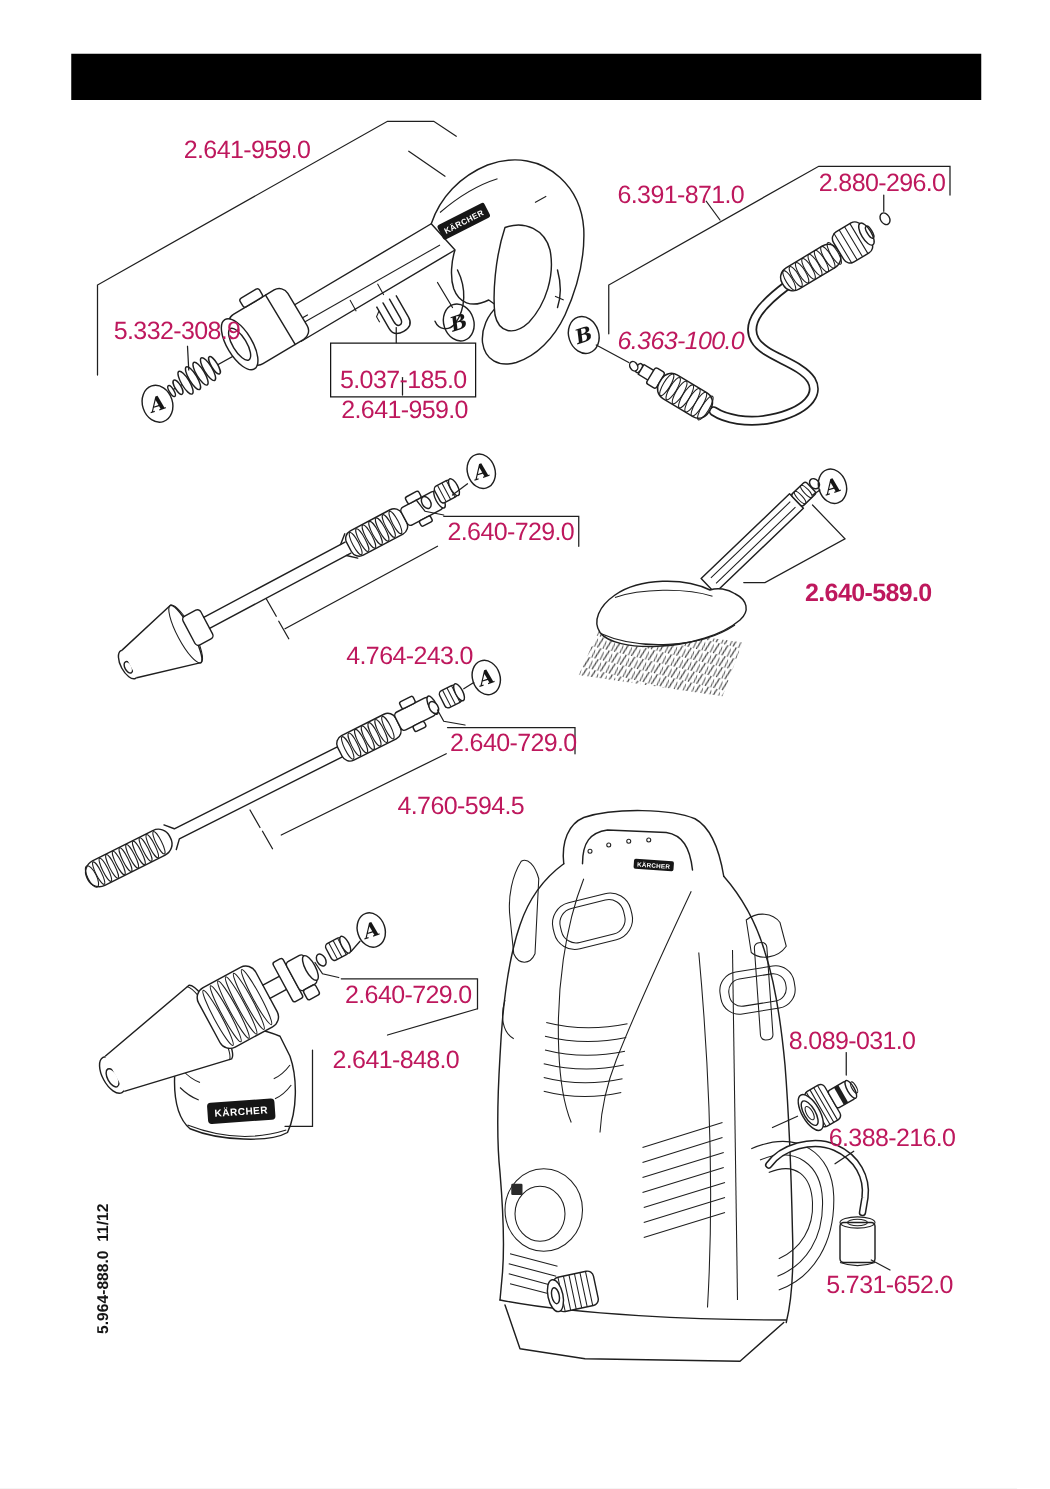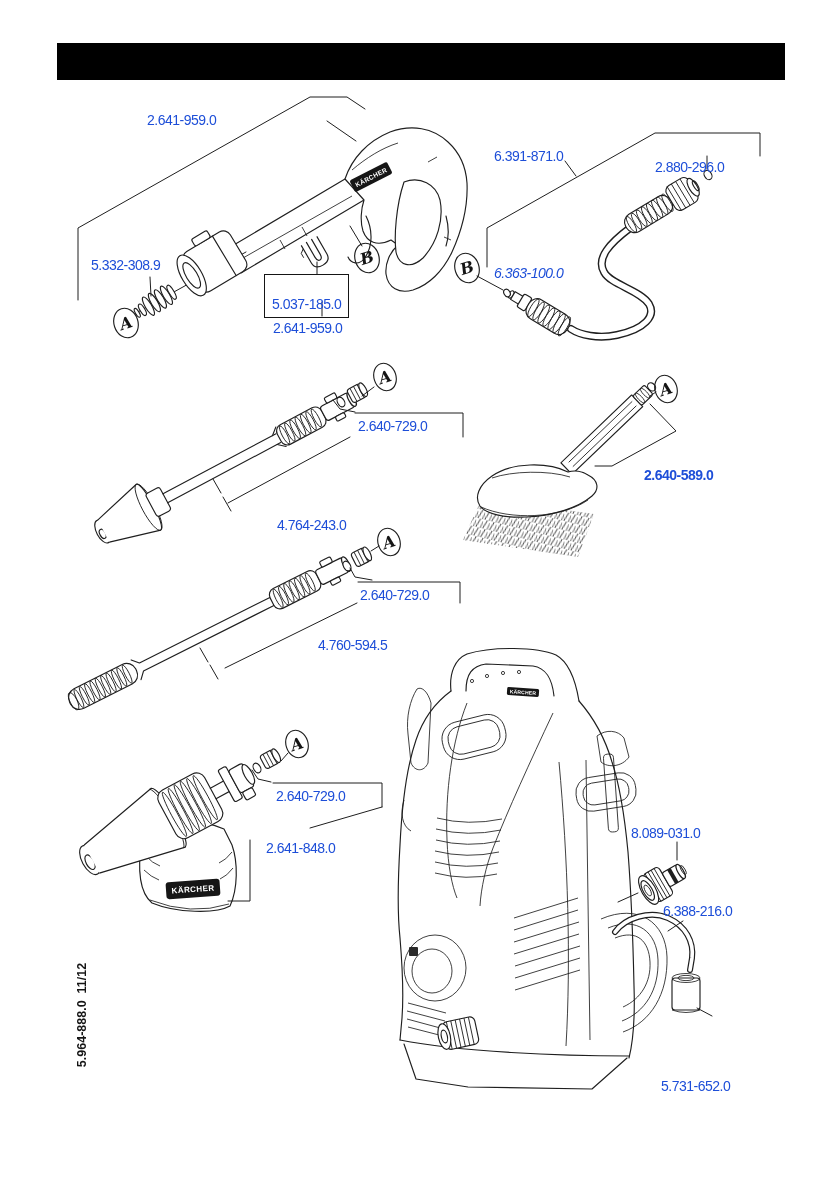--- a/index.html
+++ b/index.html
@@ -3,21 +3,21 @@
 <meta charset="utf-8">
 <style>
   html,body{margin:0;padding:0;background:#e8e8e8;}
   .page{
     position:relative;width:840px;height:1191px;background:#fff;
     font-family:"Liberation Sans","DejaVu Sans",sans-serif;color:#1a1a1a;
     overflow:hidden;margin:0 auto;
   }
   .art{position:absolute;left:0;top:0;}
   .lbl{
-    position:absolute;font-size:14px;letter-spacing:-0.5px;color:#1d4ed8;
+    position:absolute;font-size:20px;letter-spacing:-0.5px;color:#be185d;
     white-space:pre;line-height:22px;
   }
   .lbl.boxed{
     border:1.6px solid #151515;padding:18px 7px 2px 7px;text-align:center;
   }
   .footer-code{
     position:absolute;left:23px;top:1007px;width:120px;height:16px;
     transform:rotate(-90deg);font-size:12.5px;font-weight:bold;
     letter-spacing:0px;text-align:center;white-space:pre;color:#151515;
   }
@@ -427,33 +427,33 @@
     </g>
   </g>
 </svg>
 
 <div class="lbl" style="left:147px;top:109px;">2.641-959.0</div>
 <div class="lbl" style="left:91px;top:254px;">5.332-308.9</div>
 <div class="lbl boxed" style="left:264px;top:274px;">5.037-185.0</div>
 <div class="lbl" style="left:273px;top:317px;">2.641-959.0</div>
 
 <div class="lbl" style="left:494px;top:145px;">6.391-871.0</div>
-<div class="lbl" style="left:655px;top:136px;margin-top:20px;">2.880-296.0</div>
+<div class="lbl" style="left:655px;top:136px;">2.880-296.0</div>
 <div class="lbl" style="left:494px;top:262px;font-style:italic;">6.363-100.0</div>
 
 <div class="lbl" style="left:358px;top:415px;">2.640-729.0</div>
 <div class="lbl" style="left:277px;top:482px;margin-top:32px;">4.764-243.0</div>
 
 <div class="lbl" style="left:644px;top:464px;font-weight:bold;">2.640-589.0</div>
 
 <div class="lbl" style="left:360px;top:584px;">2.640-729.0</div>
 <div class="lbl" style="left:318px;top:634px;">4.760-594.5</div>
 
 <div class="lbl" style="left:276px;top:785px;">2.640-729.0</div>
 <div class="lbl" style="left:266px;top:837px;">2.641-848.0</div>
 
 <div class="lbl" style="left:631px;top:822px;">8.089-031.0</div>
 <div class="lbl" style="left:663px;top:900px;">6.388-216.0</div>
-<div class="lbl" style="left:661px;top:1075px;">5.731-652.0</div>
+<div class="lbl" style="left:661px;top:1017px;">5.731-652.0</div>
 
 <div class="footer-code">5.964-888.0  11/12</div>
 
 </div>
 
 </body></html>

